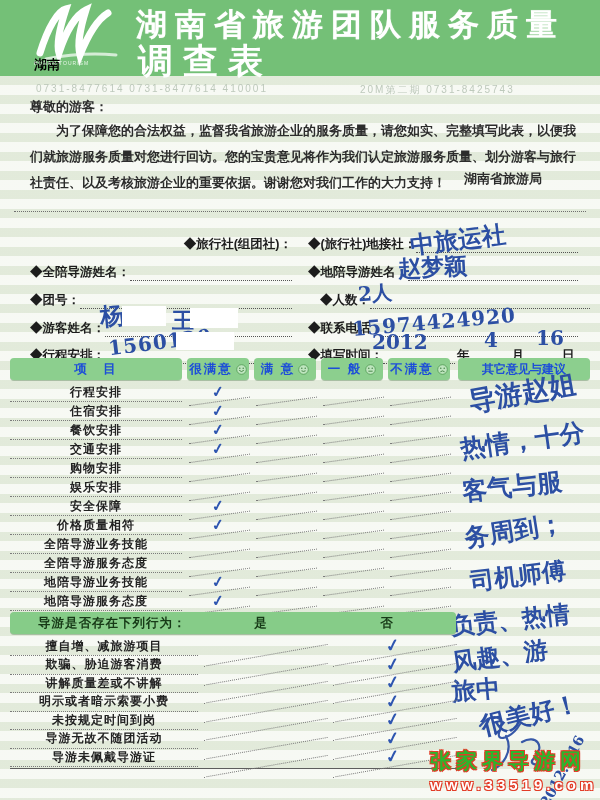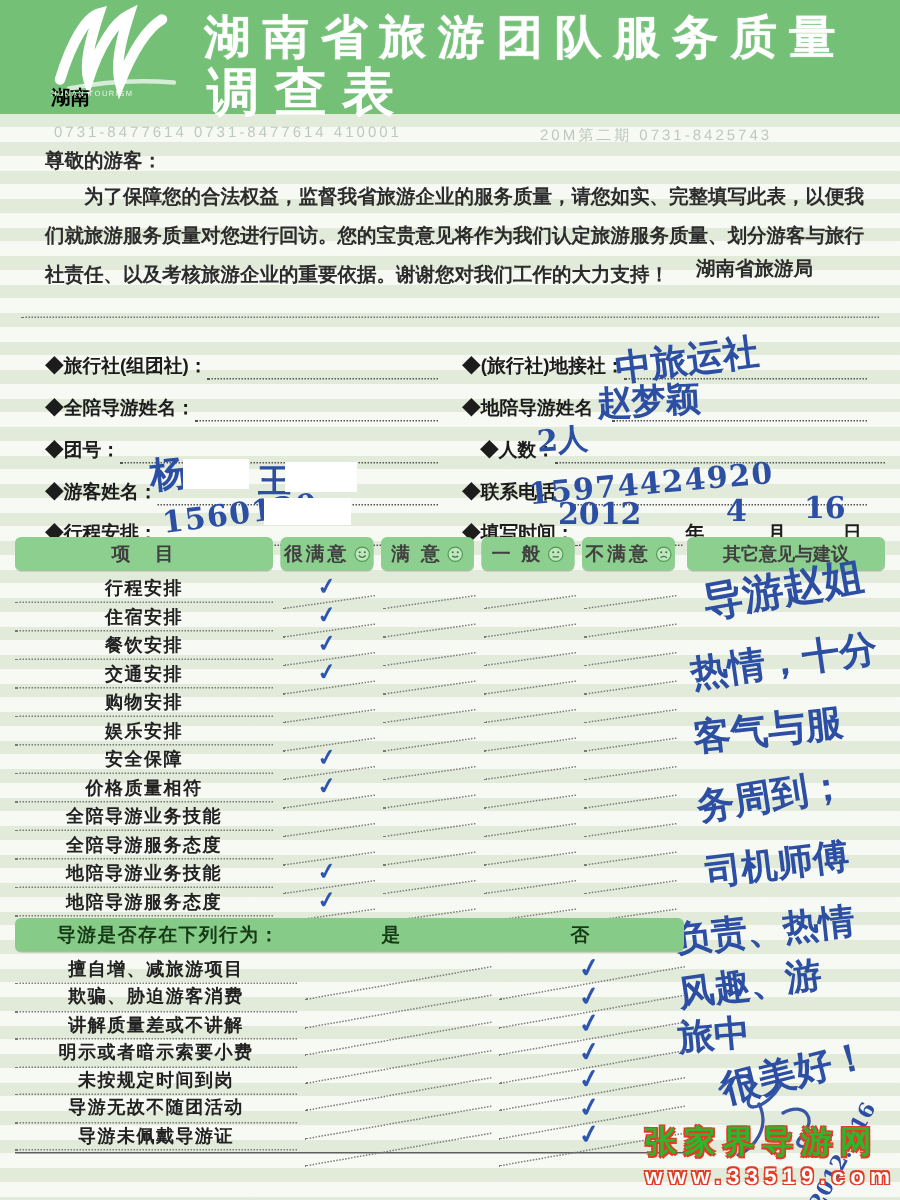--- a/index.html
+++ b/index.html
@@ -38,21 +38,21 @@
   .field .line { flex:1; border-bottom:1.5px dotted #555; height:15px; }
   .field .seg { border-bottom:1.5px dotted #555; height:15px; }
   .field .unit { font-size:12.5px; font-weight:bold; color:#1c1c1c; margin:0 2px; }
 
   .hw { position:absolute; color:#2c4fa3; white-space:nowrap; font-family:"DejaVu Serif", serif; }
   .redact { position:absolute; background:#ffffff; }
 
   
   .rtable { position:absolute; left:10px; top:358px; width:446px; }
   .rhead-row { display:grid; grid-template-columns:172px 62px 62px 62px 62px; column-gap:5px; height:22px; margin-bottom:3px; }
-  .tab { background:#8ccf8e; border-radius:4px; display:flex; align-items:center; justify-content:center; font-size:12.5px; font-weight:bold; color:#404040; letter-spacing:2px; box-shadow:0 1px 0 rgba(60,110,60,.35); }
+  .tab { background:#8ccf8e; border-radius:4px; display:flex; align-items:center; justify-content:center; font-size:12.5px; font-weight:bold; color:#1d4ed8; letter-spacing:2px; box-shadow:0 1px 0 rgba(60,110,60,.35); }
   .tab svg { margin-left:3px; flex:0 0 auto; }
   .rrow { display:grid; grid-template-columns:172px 62px 62px 62px 62px; column-gap:5px; height:19px; }
   .rcell { border-bottom:1.2px dotted #7b7b7b; display:flex; align-items:center; justify-content:center; }
   .rlabel { font-size:12px; font-weight:bold; color:#222; letter-spacing:1px; }
   .chk { color:#2e55b0; font-weight:bold; font-size:15px; transform:rotate(-8deg); line-height:1; padding-bottom:2px; }
 
   
   .chead { position:absolute; left:458px; top:358px; width:132px; height:22px; }
   .chead .tab { height:22px; letter-spacing:0; font-size:12px; }
   .hwline { position:absolute; color:#2c4fa3; font-weight:bold; white-space:nowrap; font-family:"DejaVu Serif", serif; }
@@ -98,21 +98,21 @@
   <div class="bleed" style="left:360px; top:83px;">20M第二期  0731-8425743</div>
 
   <div class="intro">
     <div class="salutation">尊敬的游客：</div>
     <div class="intro-body">为了保障您的合法权益，监督我省旅游企业的服务质量，请您如实、完整填写此表，以便我们就旅游服务质量对您进行回访。您的宝贵意见将作为我们认定旅游服务质量、划分游客与旅行社责任、以及考核旅游企业的重要依据。谢谢您对我们工作的大力支持！</div>
   </div>
   <div class="bureau">湖南省旅游局</div>
 
   <div class="divider"></div>
 
-  <div class="field" style="left:30px; top:236px; width:262px;">
+  <div class="field" style="left:30px; top:236px; width:262px;flex-direction:column;">
     <span class="lbl">◆旅行社(组团社)：</span>
       <span class="line"></span>
   </div>
   <div class="field" style="left:30px; top:264px; width:262px;">
     <span class="lbl">◆全陪导游姓名：</span>
       <span class="line"></span>
   </div>
   <div class="field" style="left:30px; top:292px; width:262px;">
     <span class="lbl">◆团号：</span>
       <span class="line"></span>

